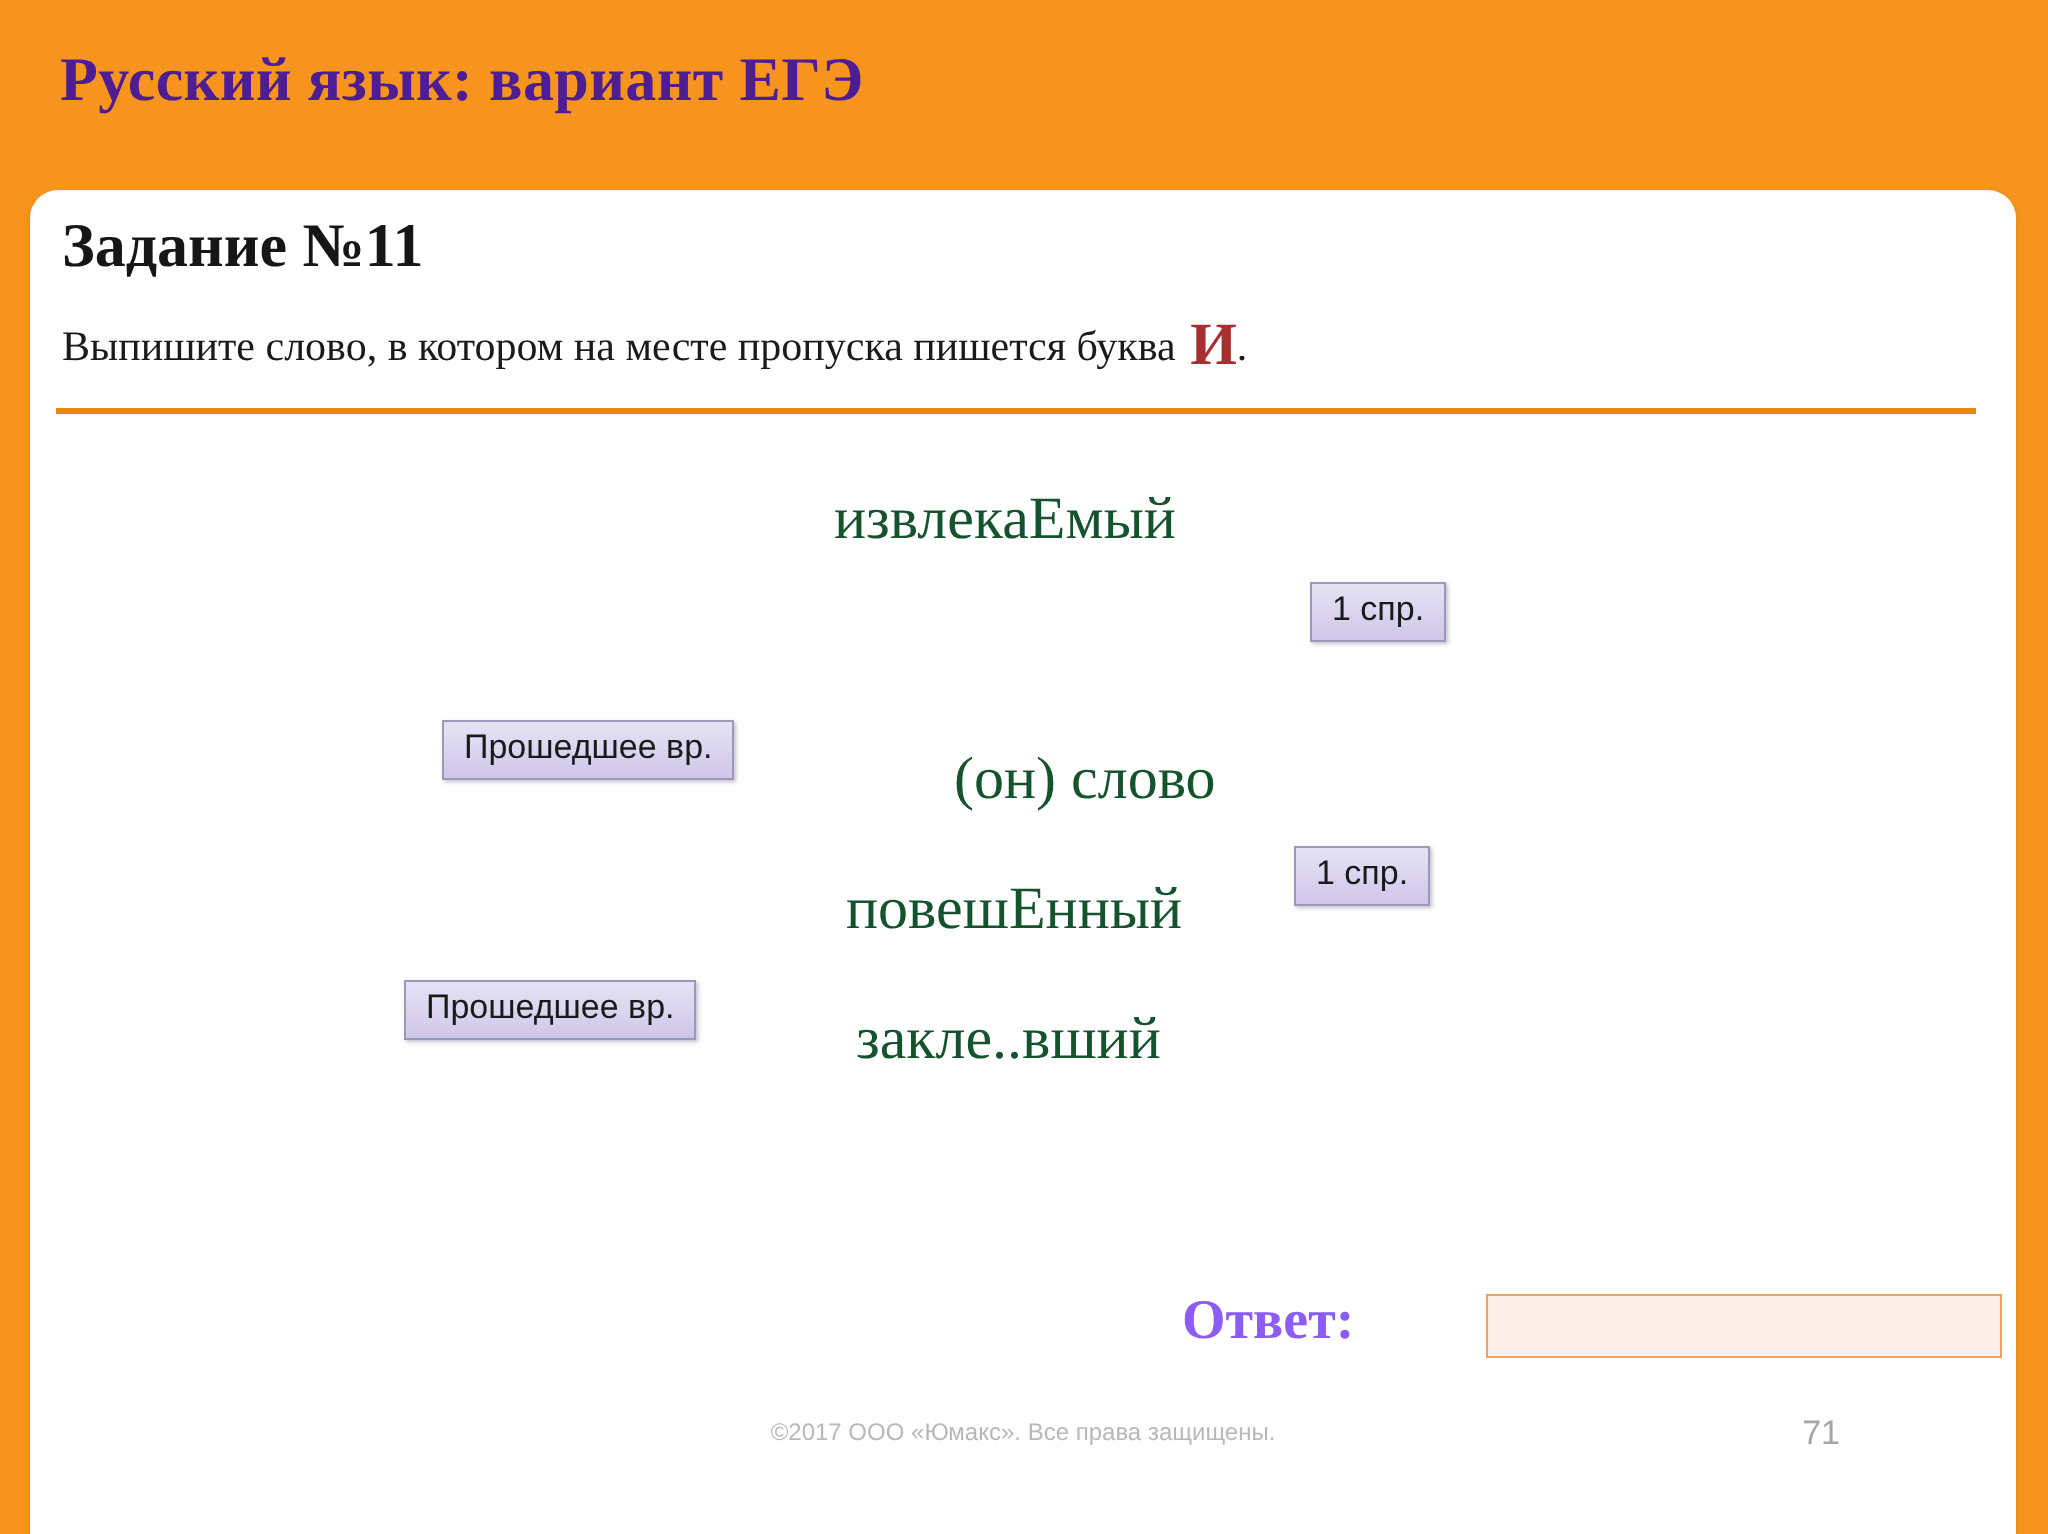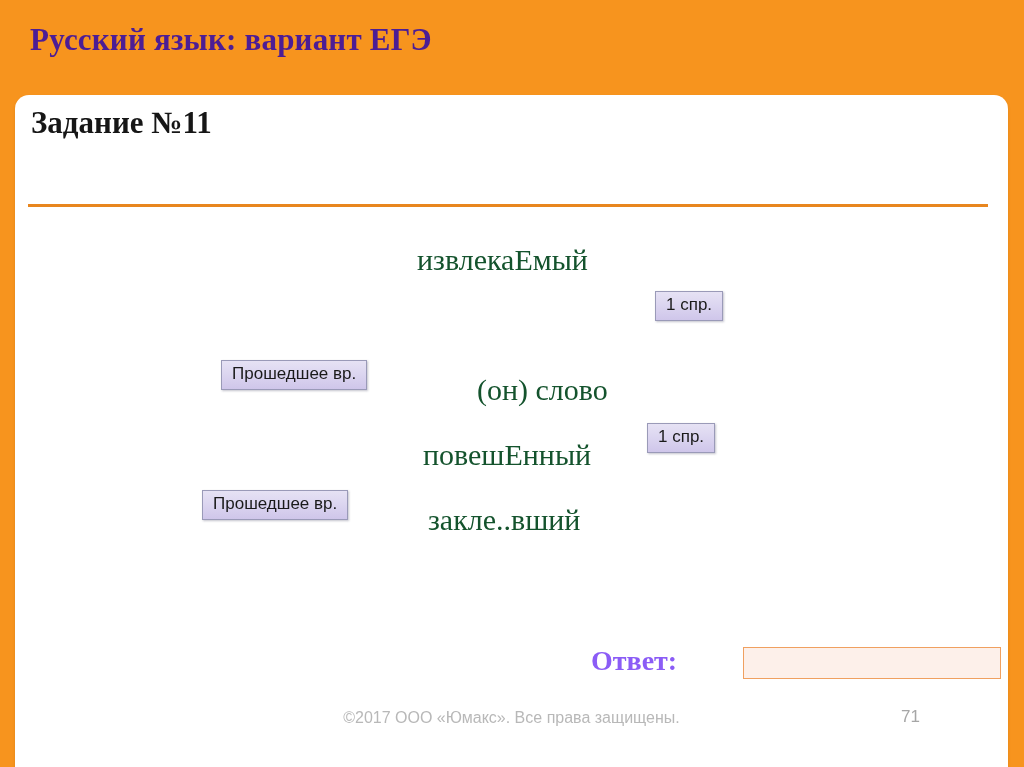--- a/index.html
+++ b/index.html
@@ -180,21 +180,21 @@
   }
 
   
   .copyright {
     position: absolute;
     left: 0;
     top: 614px;
     width: 993px;
     text-align: center;
     font-family: "Liberation Sans", sans-serif;
-    font-size: 16px;
+    font-size: 12px;
     color: #B8B8B8;
   }
   .page-number {
     position: absolute;
     right: 88px;
     top: 612px;
     font-family: "Liberation Sans", sans-serif;
     font-size: 17px;
     color: #A6A6A6;
   }
@@ -206,20 +206,23 @@
 
   <div class="header">
     <div class="header-title">Русский язык: вариант ЕГЭ</div>
 
   </div>
 
   <div class="card">
 
     <div class="task-title">Задание №11</div>
 
+    <div class="task-prompt">
+      <span>Выпишите слово, в котором на месте пропуска пишется буква </span><span class="hl">И</span><span>.</span>
+    </div>
 
     <div class="divider"></div>
 
     <div class="words">
 
       <div class="word-row r1">
         <span class="word-text">извлекаЕмый</span>
         <span class="badge">1 спр.</span>
       </div>
 

